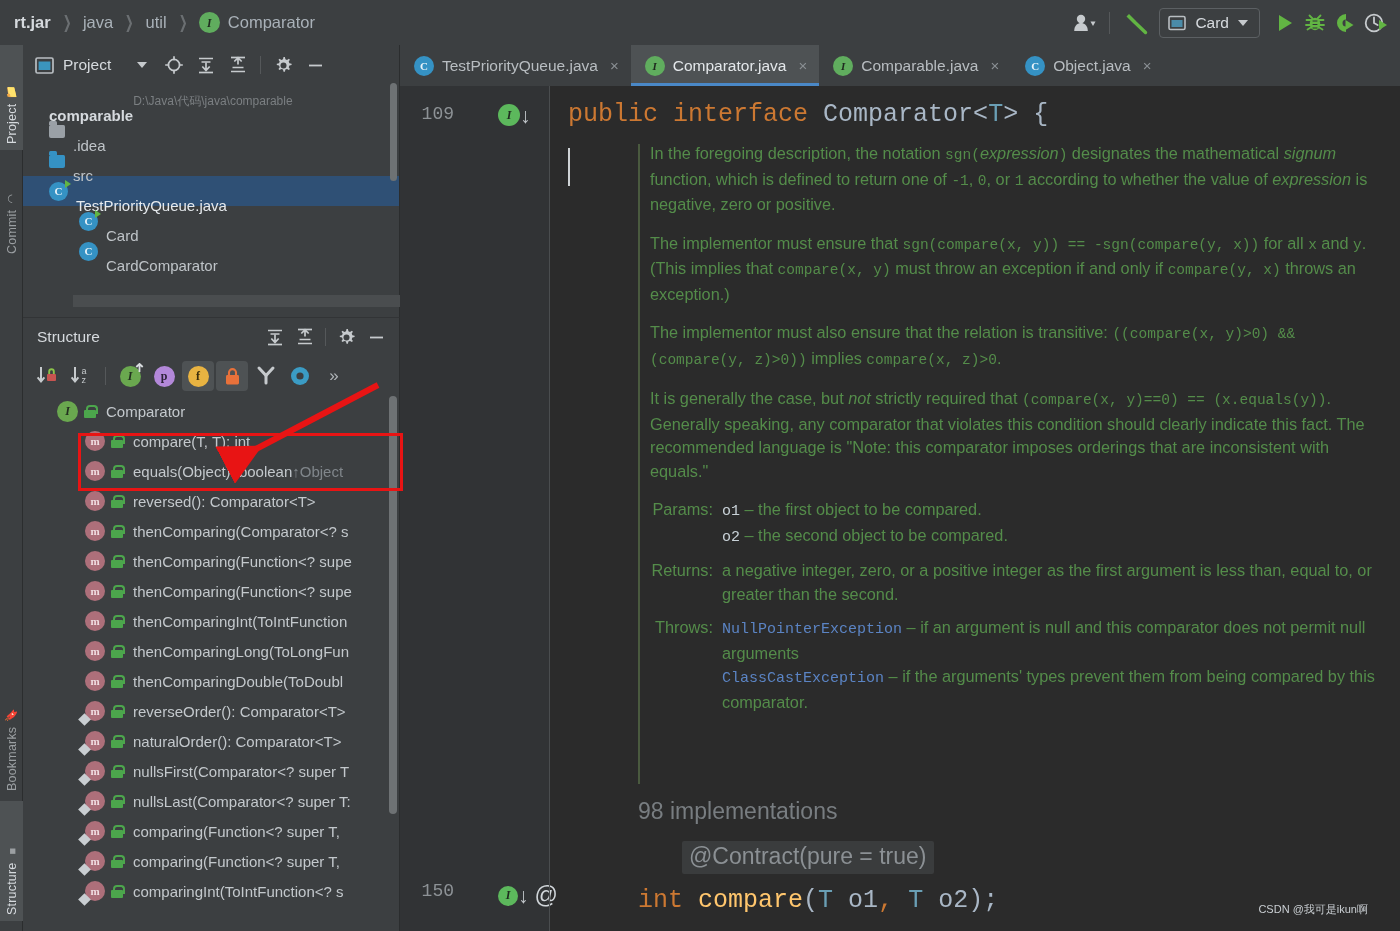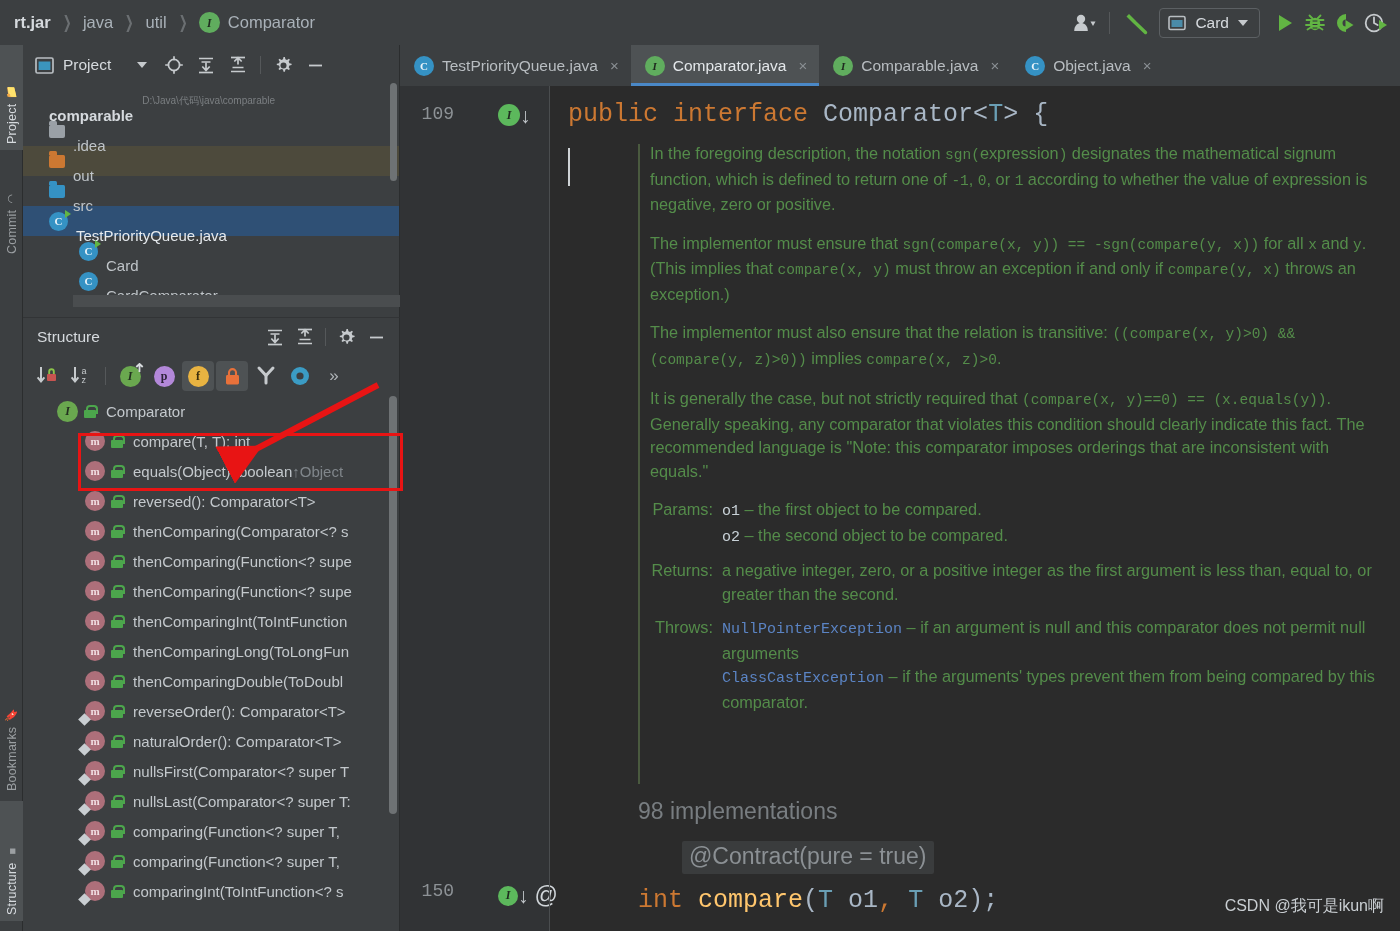--- a/index.html
+++ b/index.html
@@ -86,21 +86,21 @@
   .prow {
     height: 30px; display: flex; align-items: center; padding-left: 26px;
     color: #bfc4c8; white-space: nowrap; cursor: default;
   }
   .prow.hl-out { background: #4d4a3c; }
   .prow.selected { background: #2f5075; color: #e6eaee; }
   .prow .arrow {
     position: absolute; left: 28px; width: 12px; color: #b6bbbf; font-size: 11px;
   }
   .pname { margin-left: 8px; margin-top: 28px; }
-  .ppath { color: #7b7f82; font-size: 10px; margin-left: 9px; }
+  .ppath { color: #7b7f82; font-size: 12px; }
   .folder {
     width: 16px; height: 13px; border-radius: 1.5px 1.5px 2px 2px;
     position: relative; flex: 0 0 auto;
   }
   .folder::before {
     content: ""; position: absolute; left: 0; top: -3.5px; width: 8px;
     height: 4px; border-radius: 1.5px 1.5px 0 0; background: inherit;
   }
   .folder.grey { background: #9aa0a6; }
   .folder.orange { background: #cc7832; }
@@ -256,21 +256,21 @@
   .caret-bar {
     position: absolute; left: 18px; top: 62px; width: 2px; height: 38px;
     background: #cfd3d6;
   }
   .docbody {
     position: absolute; left: 100px; top: 56px; width: 740px;
     color: #548c4a; font-size: 16.3px; line-height: 23.5px;
   }
   .docbody p { margin-bottom: 15px; }
   .mono { font-family: "Liberation Mono", monospace; font-size: 14.5px; }
-  .it { }
+  .it { font-style: italic; }
   .doctable { display: table; width: 100%; margin-top: 10px; }
   .docrow { display: table-row; }
   .dlabel {
     display: table-cell; width: 72px; text-align: right; padding-right: 9px;
     vertical-align: top; color: #548c4a; white-space: nowrap;
   }
   .dval { display: table-cell; vertical-align: top; color: #548c4a; }
   .pname-b { color: #c9d2d8; font-family: "Liberation Mono", monospace; font-size: 15px; }
   .exc { color: #5b84c4; font-family: "Liberation Mono", monospace; font-size: 15px; }
   .impl-hint {
@@ -280,22 +280,22 @@
   .contract {
     position: absolute; left: 88px; top: 755px;
     color: #8b9094; font-size: 23px; background: #3a3c3d;
     padding: 2px 8px 4px 7px; border-radius: 2px; margin-left: 44px;
   }
   .impl-line {
     position: absolute; left: 88px; top: 800px;
     font-family: "Liberation Mono", monospace; font-size: 25px; white-space: nowrap;
   }
   .watermark {
-    position: absolute; right: 16px; bottom: 14px;
-    color: #c9ced2; font-size: 16px;
+    position: absolute; right: 32px; bottom: 14px;
+    color: #c9ced2; font-size: 11px;
   }
   svg { display: block; }
 </style>
 </head>
 <body>
 
 <div id="app">
 
   <div class="topbar">
     <div class="breadcrumb">
@@ -424,24 +424,20 @@
     </div>
 
     <div class="ptree">
       <div class="prow" style="padding-left:26px;">
         <span class="pname" style="margin-left:0;color:#d6dade;font-weight:bold;">comparable</span>
         <span class="ppath">D:\Java\代码\java\comparable</span>
       </div>
       <div class="prow">
         <span class="folder grey"></span>
         <span class="pname">.idea</span>
-      </div>
-      <div class="prow hl-out">
-        <span class="folder orange"></span>
-        <span class="pname">out</span>
       </div>
       <div class="prow">
         <span class="folder blue"></span>
         <span class="pname">src</span>
       </div>
       <div class="prow selected">
         <span class="arrow">▾</span>
         <span class="cls-badge runnable">C</span>
         <span class="pname">TestPriorityQueue.java</span>
       </div>

